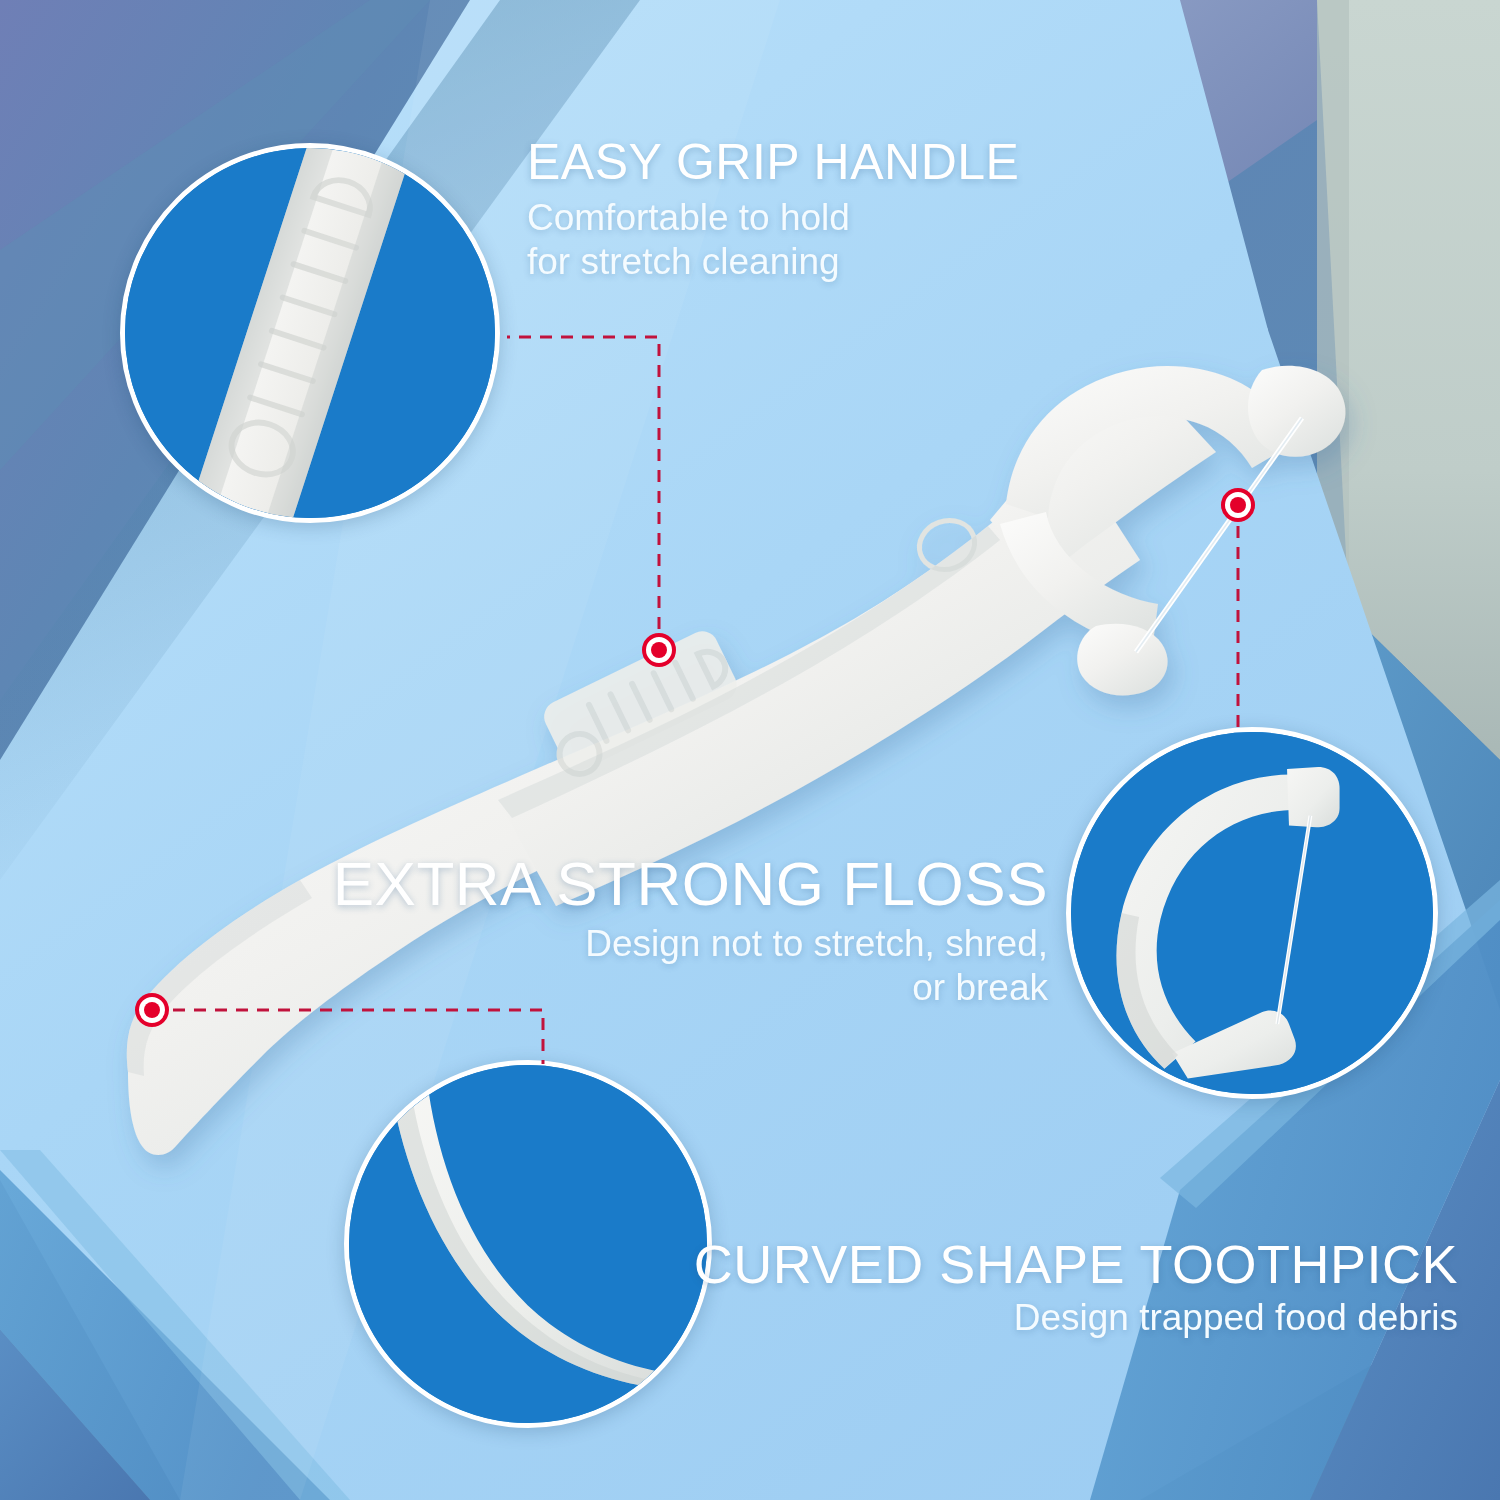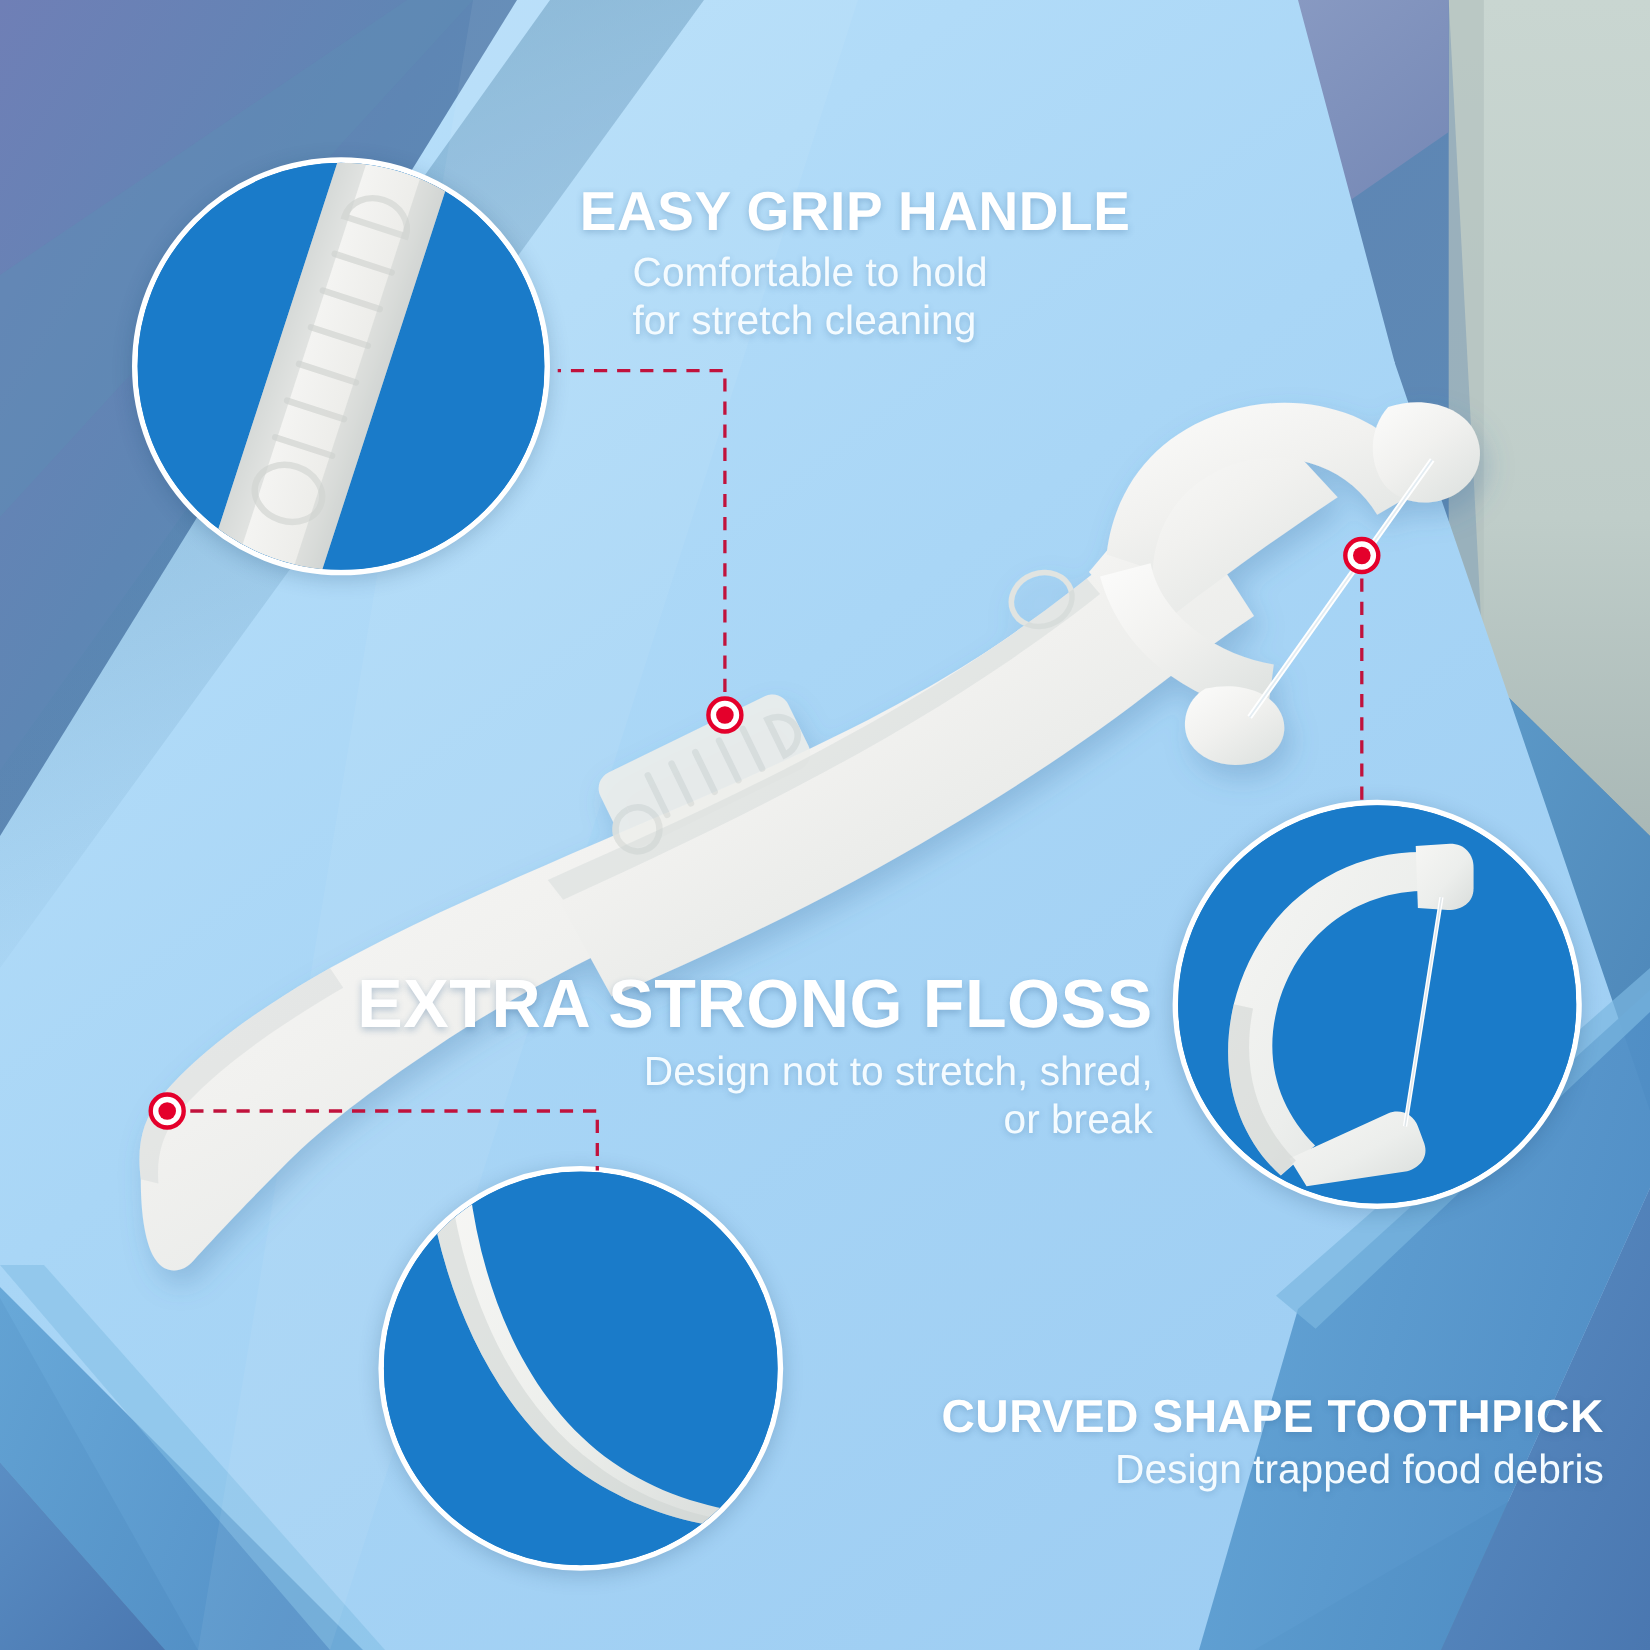--- a/index.html
+++ b/index.html
@@ -19,38 +19,37 @@
     border:5px solid #ffffff;
     box-sizing:border-box;
     overflow:hidden;
     box-shadow:0 4px 18px rgba(20,60,100,.22);
   }
   .callout svg{display:block;width:100%;height:100%;}
 
   
   .txtblock{position:absolute;color:#ffffff;}
   .ttl{
-    font-size:49px;letter-spacing:.5px;font-weight:700;
+    font-size:49px;letter-spacing:.5px;font-weight:400;
     line-height:1.04;white-space:nowrap;
     text-shadow:0 2px 7px rgba(40,90,140,.30);
-    margin-top:30px;
   }
   .sub{
     font-size:37px;font-weight:300;line-height:1.18;
     color:#f4fbff;
     text-shadow:0 2px 6px rgba(40,90,140,.26);
   }
   .tb-grip{left:527px;top:136px;text-align:left;}
   .tb-grip .ttl{font-size:50px;}
-  .tb-grip .sub{margin-top:8px;margin-left:48px;}
+  .tb-grip .sub{margin-top:8px;}
   .tb-floss{right:452px;top:852px;text-align:right;}
   .tb-floss .ttl{font-size:62px;}
   .tb-floss .sub{margin-top:6px;}
   .tb-pick{right:42px;top:1236px;text-align:right;}
-  .tb-pick .ttl{font-size:42px;}
+  .tb-pick .ttl{font-size:54px;}
   .tb-pick .sub{margin-top:4px;}
 
   
   #fg{position:absolute;inset:0;width:1500px;height:1500px;pointer-events:none;}
 </style>
 </head>
 <body>
 
 <div id="stage">
 

